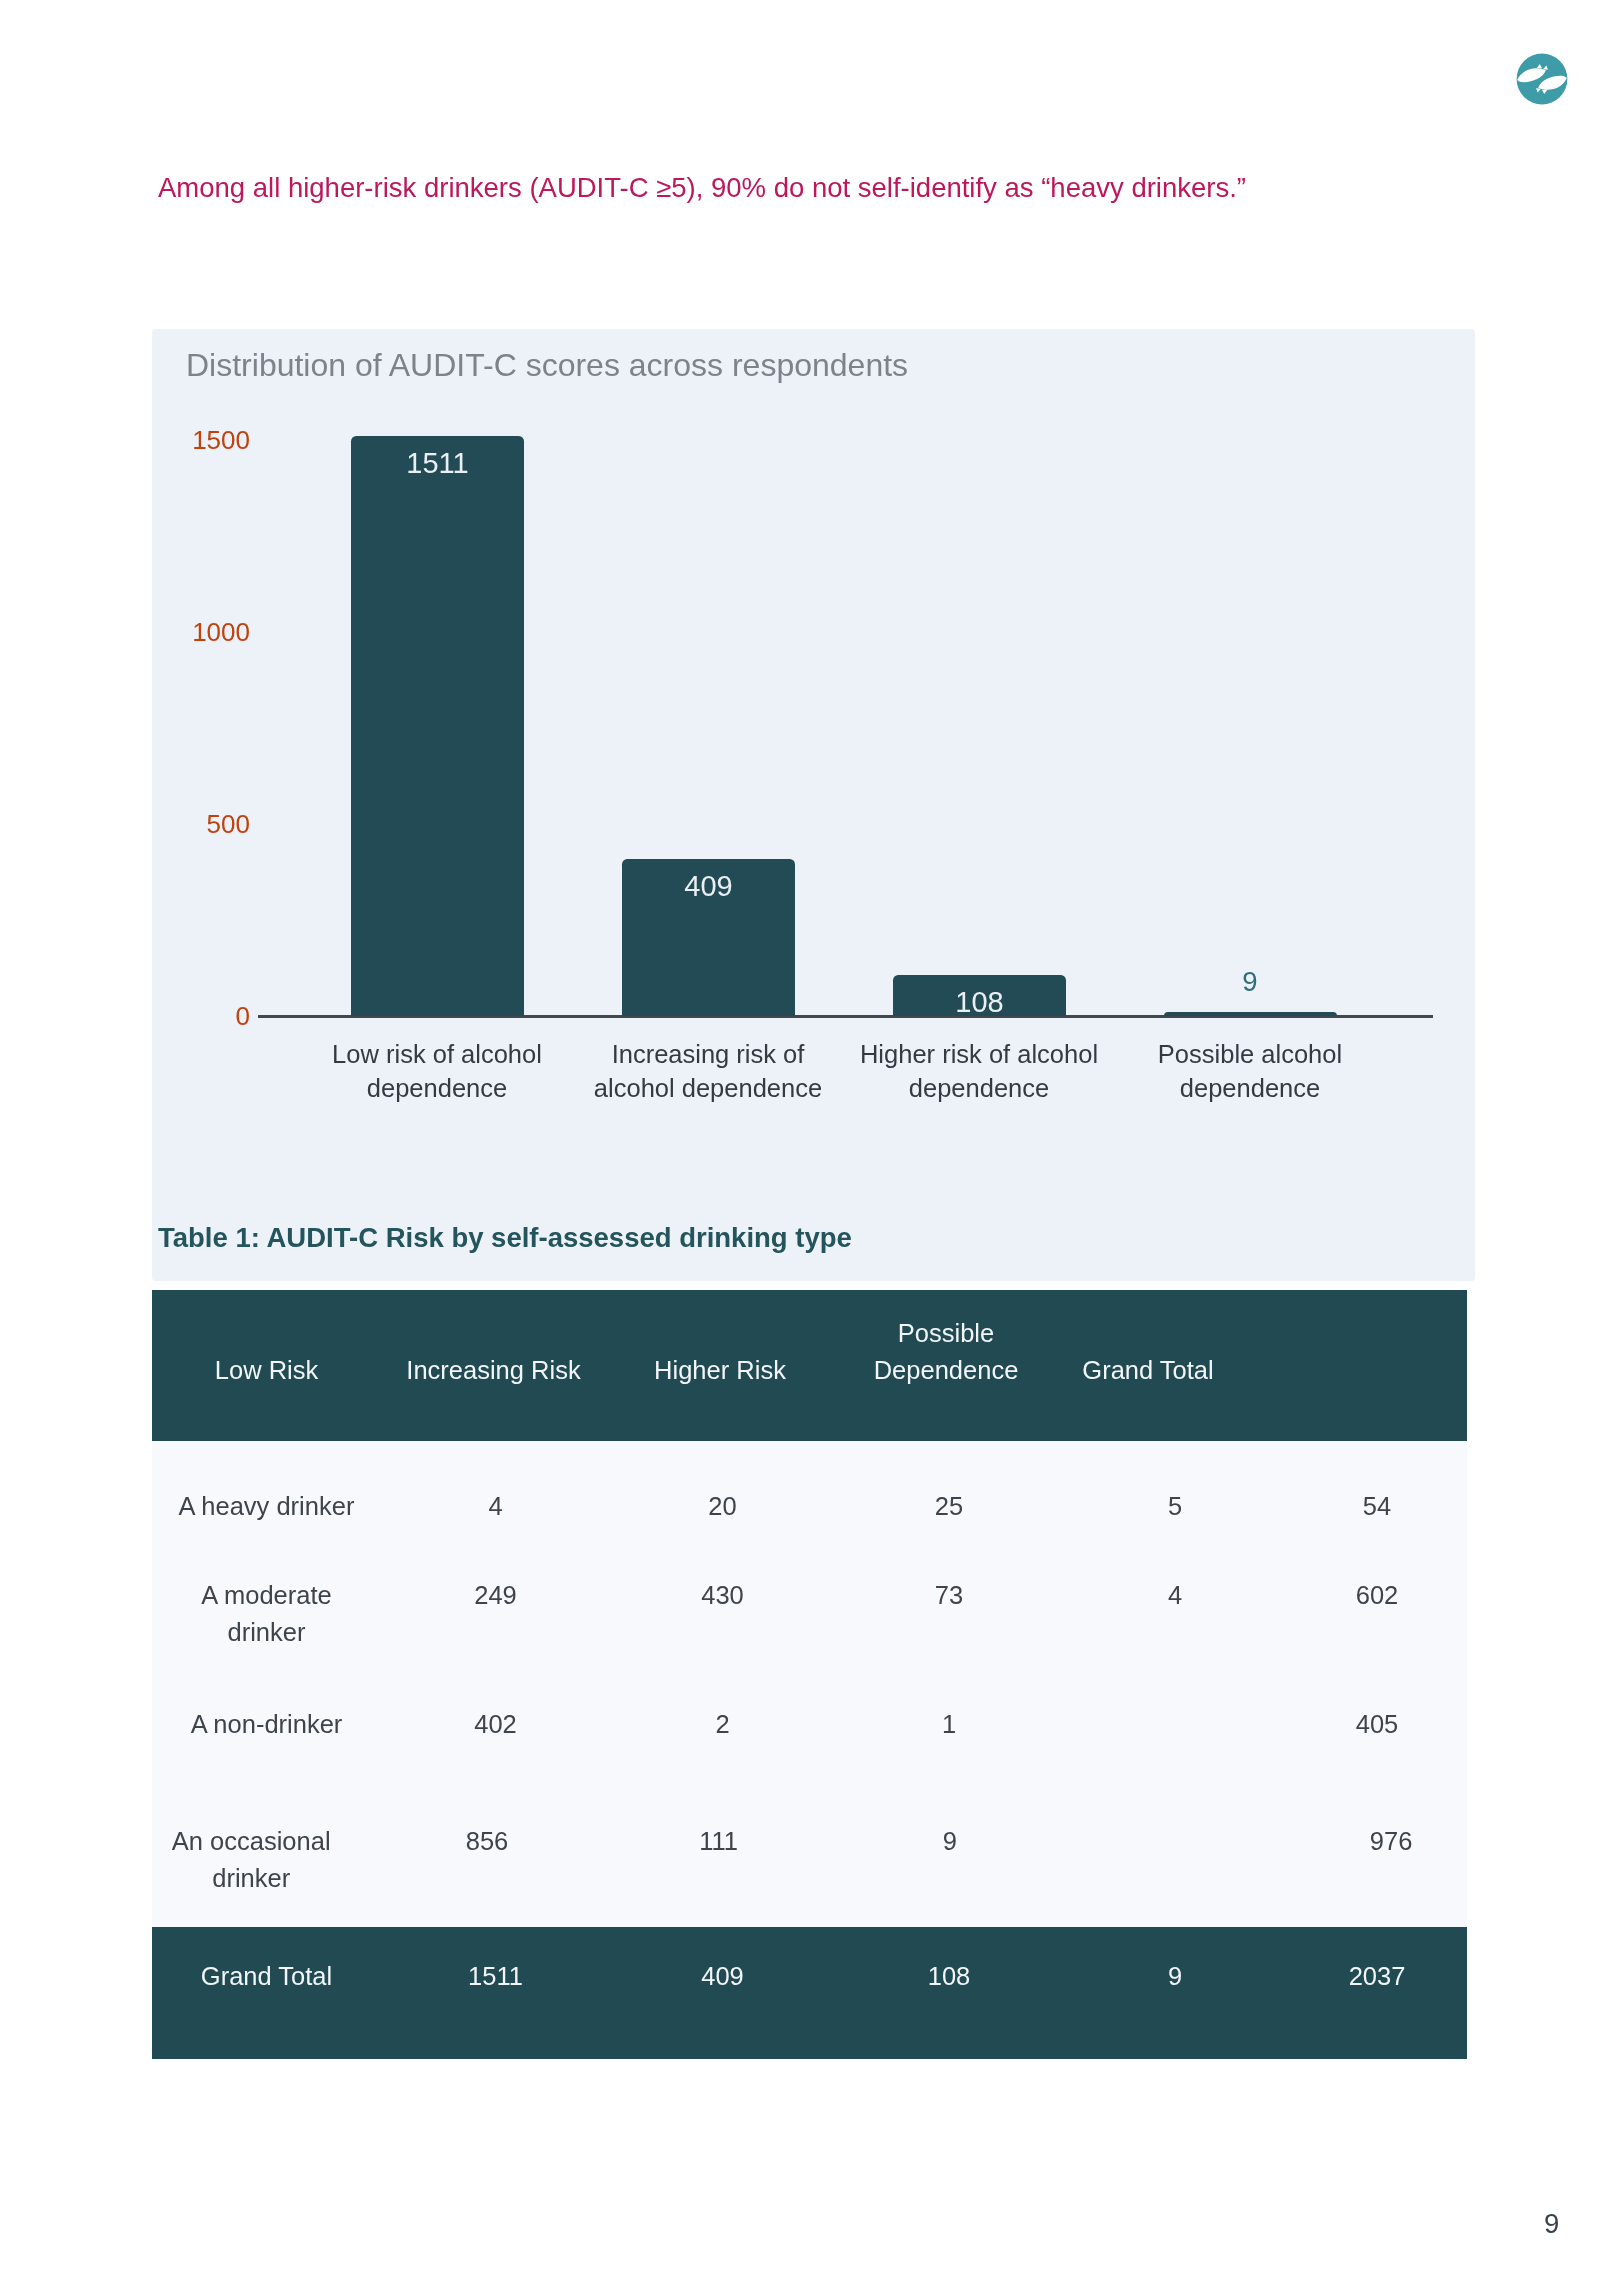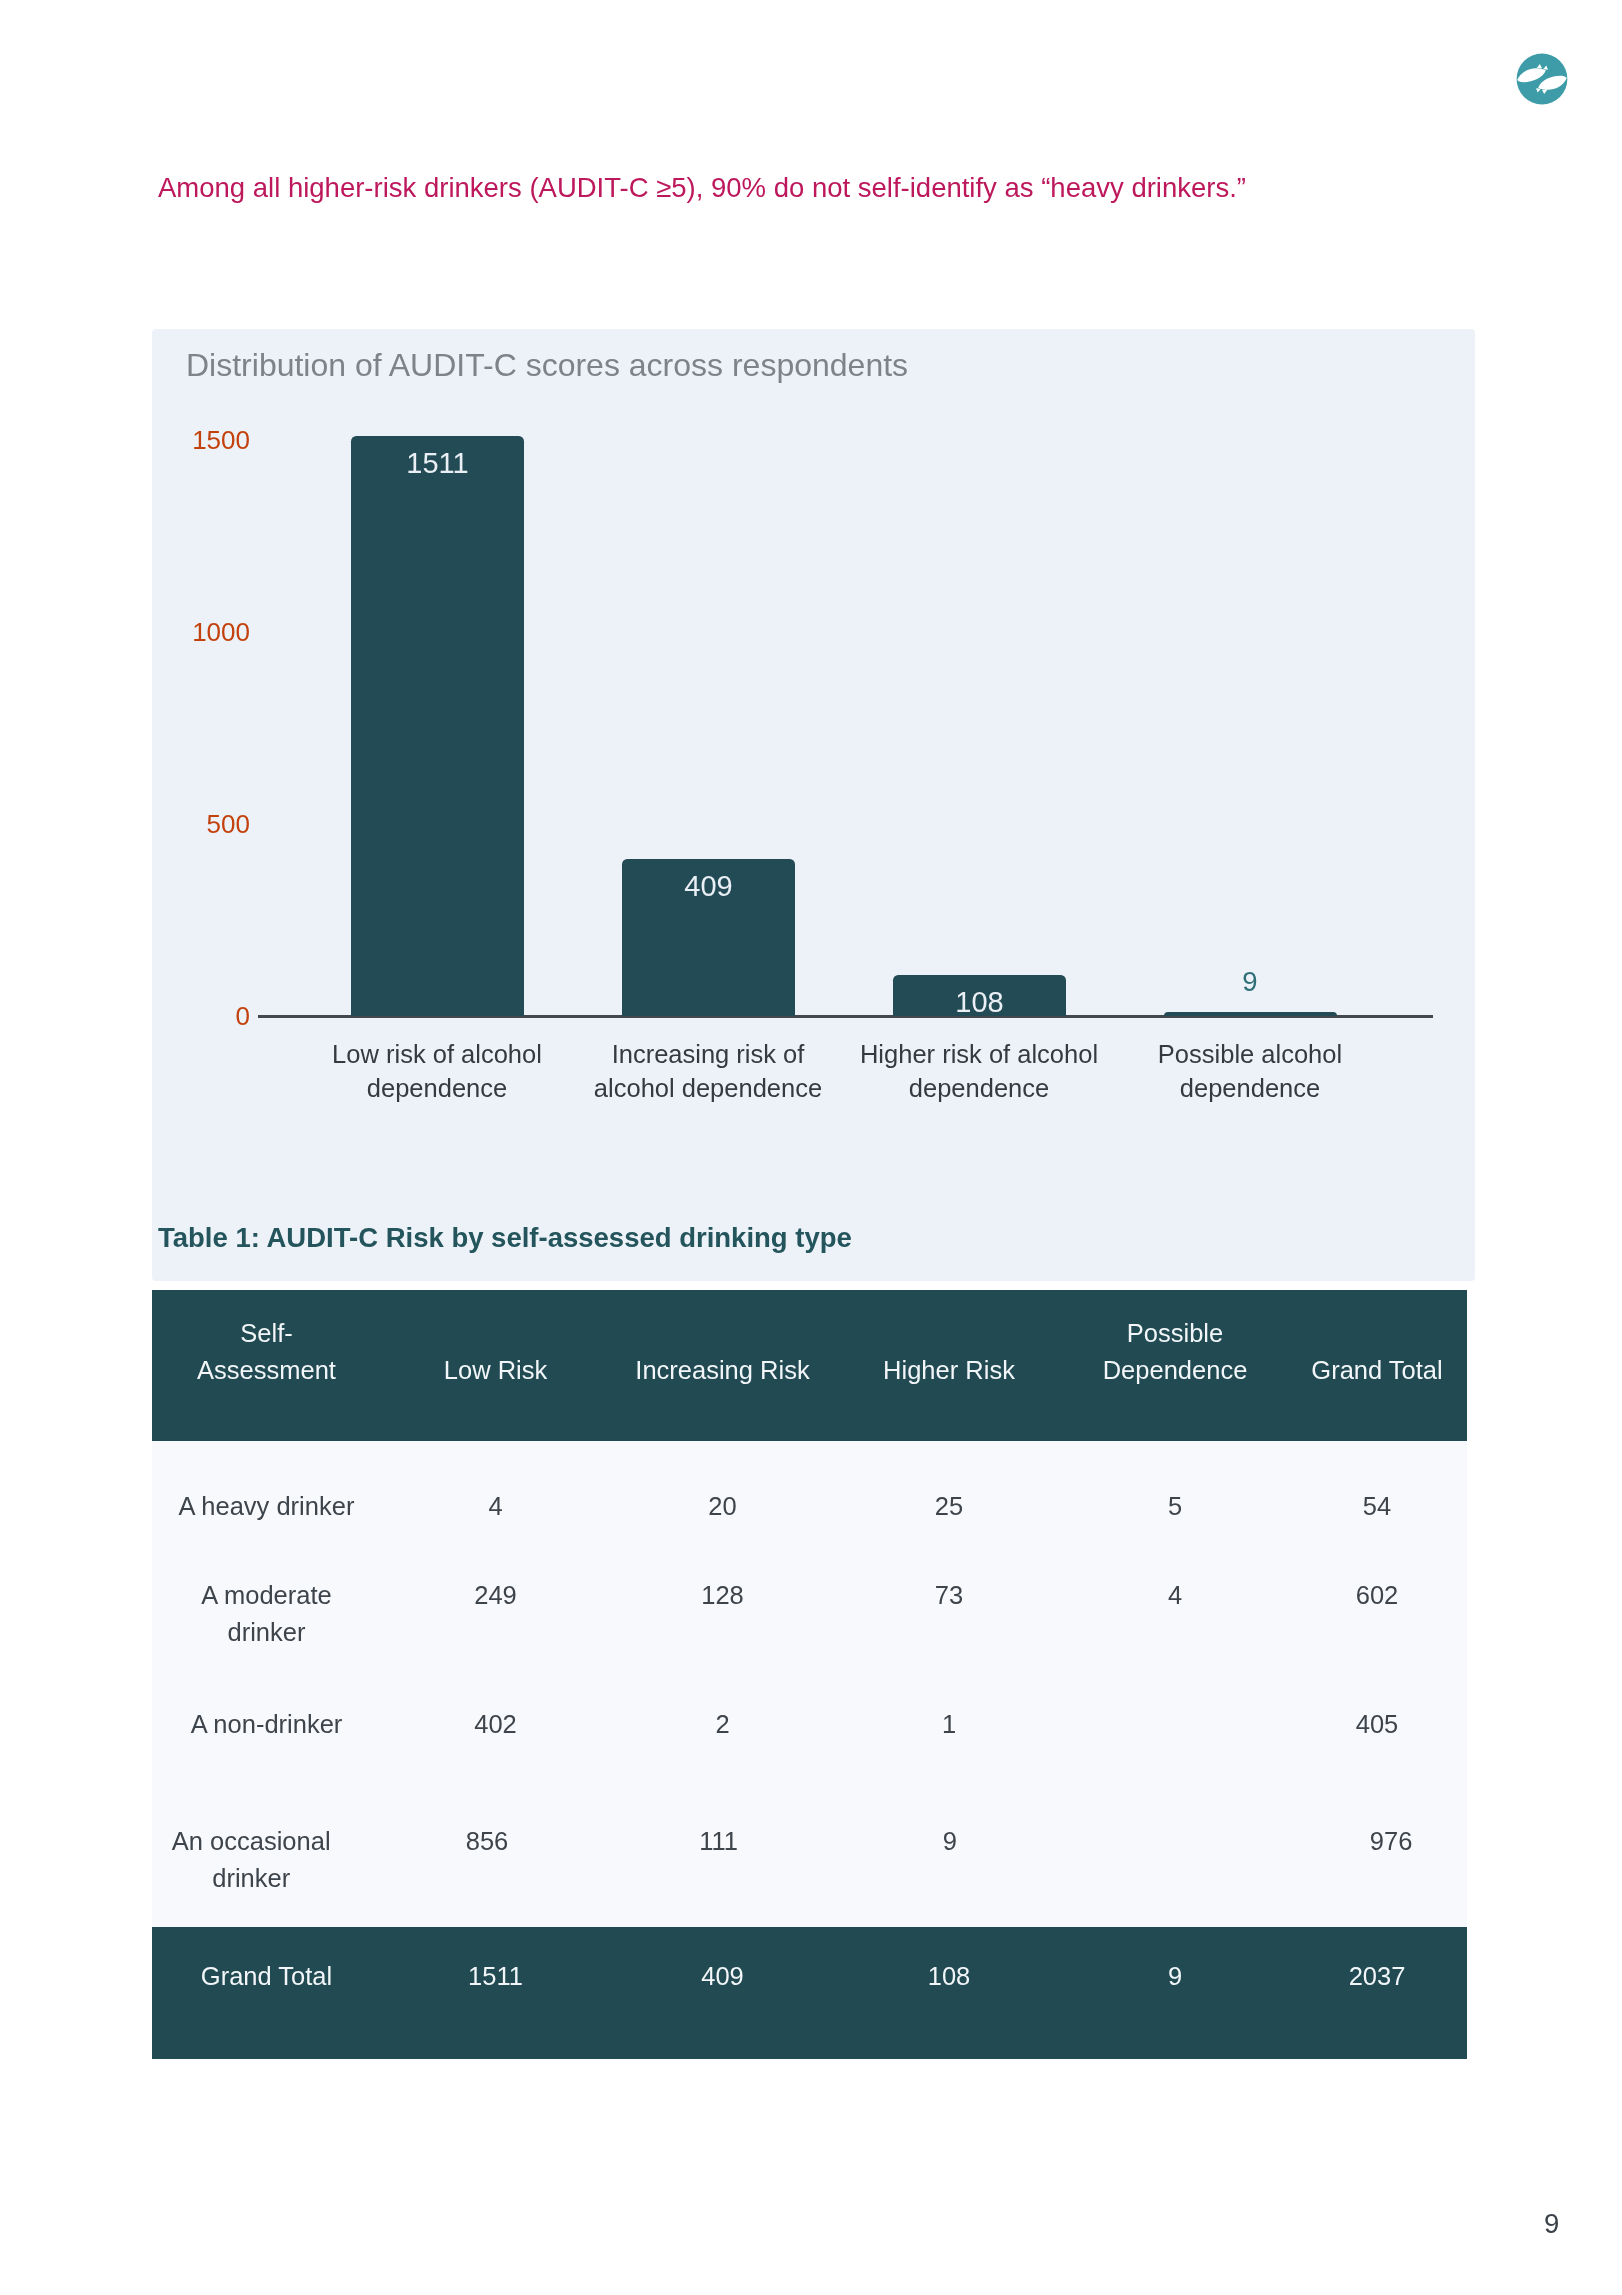--- a/index.html
+++ b/index.html
@@ -106,24 +106,20 @@
         <div class="cat-label" style="left: 827px;">Higher risk of alcohol dependence</div>
         <div class="cat-label" style="left: 1098px;">Possible alcohol dependence</div>
       </div>
   </div>
 
   <div class="section-heading table-heading">Table 1: AUDIT-C Risk by self-assessed drinking type</div>
 
   <div class="data-table">
 
     <div class="tr header">
-      <div class="th c1">
-        <span class="hline">Self-</span>
-        <span class="hline">Assessment</span>
-      </div>
       <div class="th c2">
         <span class="hline"></span>
         <span class="hline">Low Risk</span>
       </div>
       <div class="th c3">
         <span class="hline"></span>
         <span class="hline">Increasing Risk</span>
       </div>
       <div class="th c4">
         <span class="hline"></span>
@@ -144,21 +140,21 @@
       <div class="td c2">4</div>
       <div class="td c3">20</div>
       <div class="td c4">25</div>
       <div class="td c5">5</div>
       <div class="td c6">54</div>
     </div>
 
     <div class="tr body row2">
       <div class="td c1 label-cell">A moderate drinker</div>
       <div class="td c2">249</div>
-      <div class="td c3">128</div>
+      <div class="td c3">430</div>
       <div class="td c4">73</div>
       <div class="td c5">4</div>
       <div class="td c6">602</div>
     </div>
 
     <div class="tr body row3">
       <div class="td c1 label-cell">A non-drinker</div>
       <div class="td c2">402</div>
       <div class="td c3">2</div>
       <div class="td c4">1</div>

